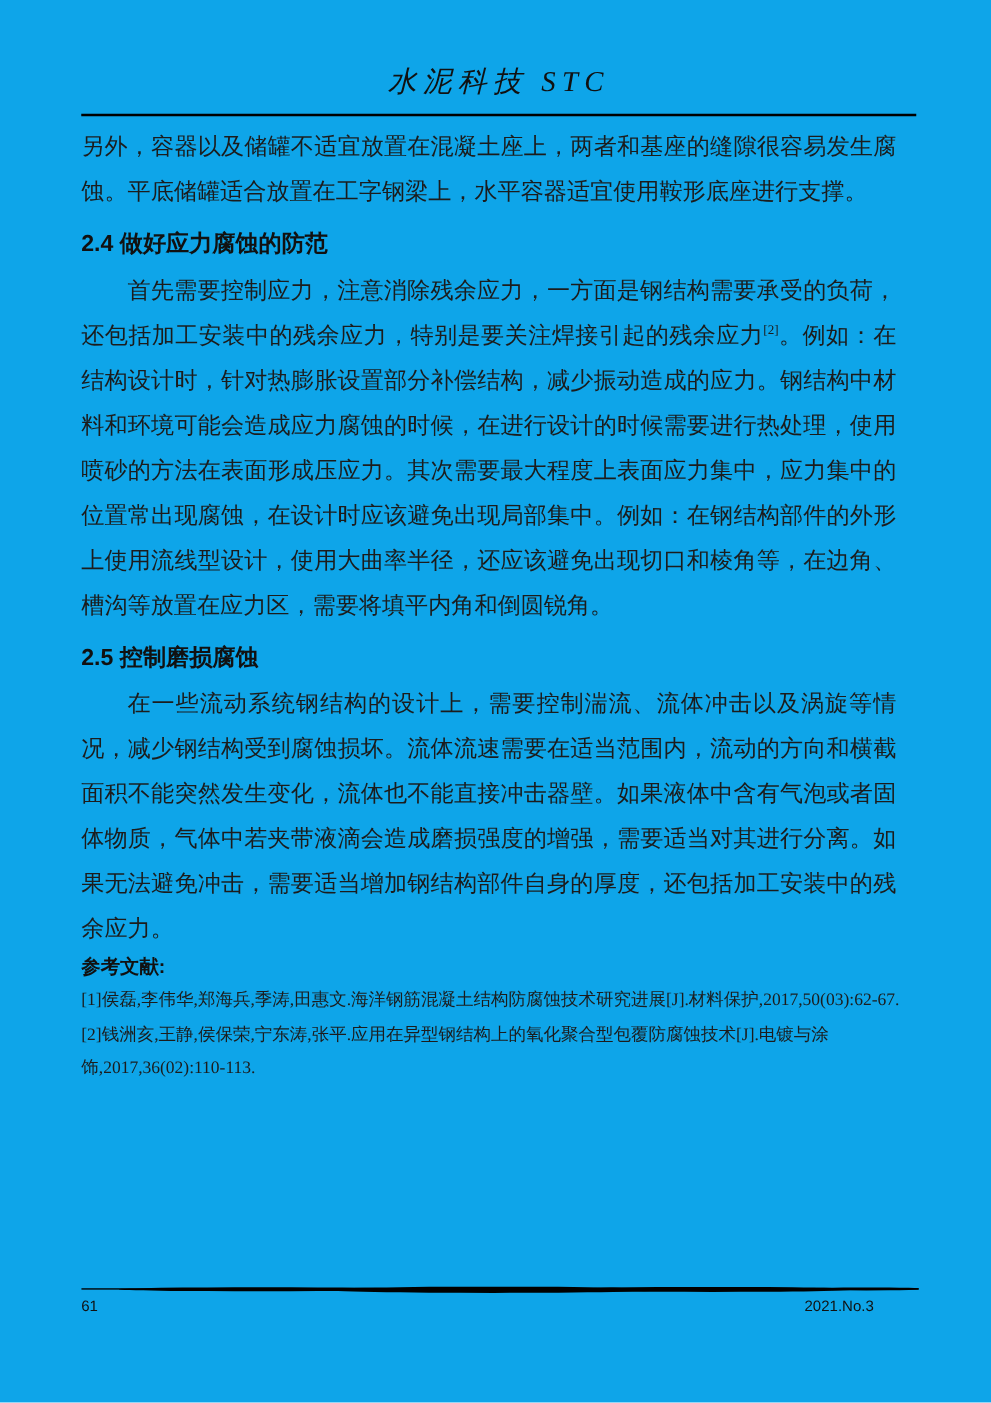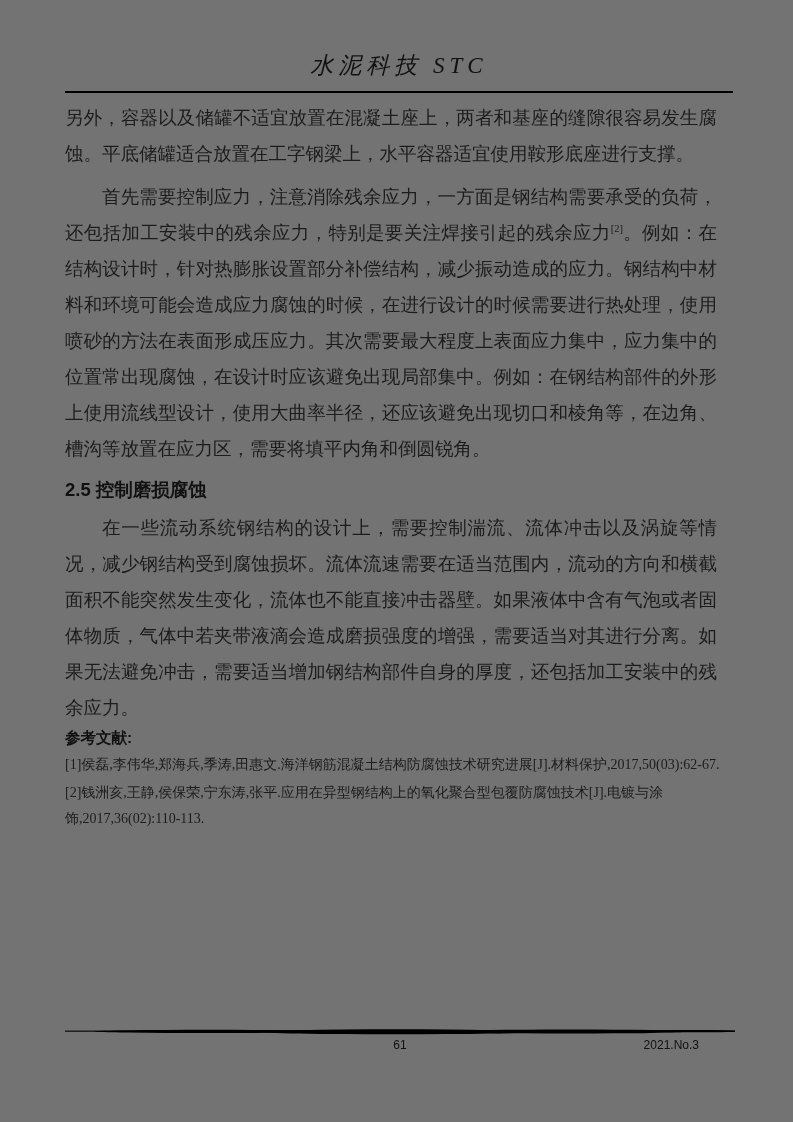--- a/index.html
+++ b/index.html
@@ -1,20 +1,20 @@
 <!DOCTYPE html>
 <html><head>
 <meta charset="utf-8">
 <style>
   html, body { margin: 0; padding: 0; background: #ffffff; }
   .page {
     position: relative;
     width: 793px;
     height: 1122px;
-    background: #737373;
+    background: #0ea5e9;
     color: #1c1c1c;
     overflow: hidden;
     font-family: "Liberation Serif", "DejaVu Serif", serif;
   }
   .content {
     position: absolute;
     left: 65px;
     top: 0;
     width: 668px;
   }
@@ -88,41 +88,41 @@
     position: relative;
     margin-top: 2px;
     height: 18px;
     font-family: "Liberation Sans", "DejaVu Sans", sans-serif;
     font-size: 12px;
     color: #111;
   }
   .page-number {
     position: absolute;
     left: 0; right: 0;
-    text-align: center;
   }
   .issue-label {
     position: absolute;
     right: 36px;
     top: 0;
   }
 </style>
 </head>
 <body>
 
 <div class="page">
   <div class="content">
 
     <div class="header">
       <div class="journal-title">水泥科技 STC</div>
       <div class="header-rule"></div>
     </div>
 
     <p class="body-para no-indent">另外，容器以及储罐不适宜放置在混凝土座上，两者和基座的缝隙很容易发生腐蚀。平底储罐适合放置在工字钢梁上，水平容器适宜使用鞍形底座进行支撑。</p>
 
+    <h2 class="sec-heading">2.4 做好应力腐蚀的防范</h2>
     <p class="body-para"><span>首先需要控制应力，注意消除残余应力，一方面是钢结构需要承受的负荷，还包括加工安装中的残余应力，特别是要关注焊接引起的残余应力</span><sup class="ref-mark">[2]</sup><span>。例如：在结构设计时，针对热膨胀设置部分补偿结构，减少振动造成的应力。钢结构中材料和环境可能会造成应力腐蚀的时候，在进行设计的时候需要进行热处理，使用喷砂的方法在表面形成压应力。其次需要最大程度上表面应力集中，应力集中的位置常出现腐蚀，在设计时应该避免出现局部集中。例如：在钢结构部件的外形上使用流线型设计，使用大曲率半径，还应该避免出现切口和棱角等，在边角、槽沟等放置在应力区，需要将填平内角和倒圆锐角。</span></p>
 
     <h2 class="sec-heading">2.5 控制磨损腐蚀</h2>
     <p class="body-para">在一些流动系统钢结构的设计上，需要控制湍流、流体冲击以及涡旋等情况，减少钢结构受到腐蚀损坏。流体流速需要在适当范围内，流动的方向和横截面积不能突然发生变化，流体也不能直接冲击器壁。如果液体中含有气泡或者固体物质，气体中若夹带液滴会造成磨损强度的增强，需要适当对其进行分离。如果无法避免冲击，需要适当增加钢结构部件自身的厚度，还包括加工安装中的残余应力。</p>
 
 
     <div class="references">
       <p class="ref-heading">参考文献:</p>
       <p class="ref-item">[1]侯磊,李伟华,郑海兵,季涛,田惠文.海洋钢筋混凝土结构防腐蚀技术研究进展[J].材料保护,2017,50(03):62-67.</p>
       <p class="ref-item">[2]钱洲亥,王静,侯保荣,宁东涛,张平.应用在异型钢结构上的氧化聚合型包覆防腐蚀技术[J].电镀与涂饰,2017,36(02):110-113.</p>

